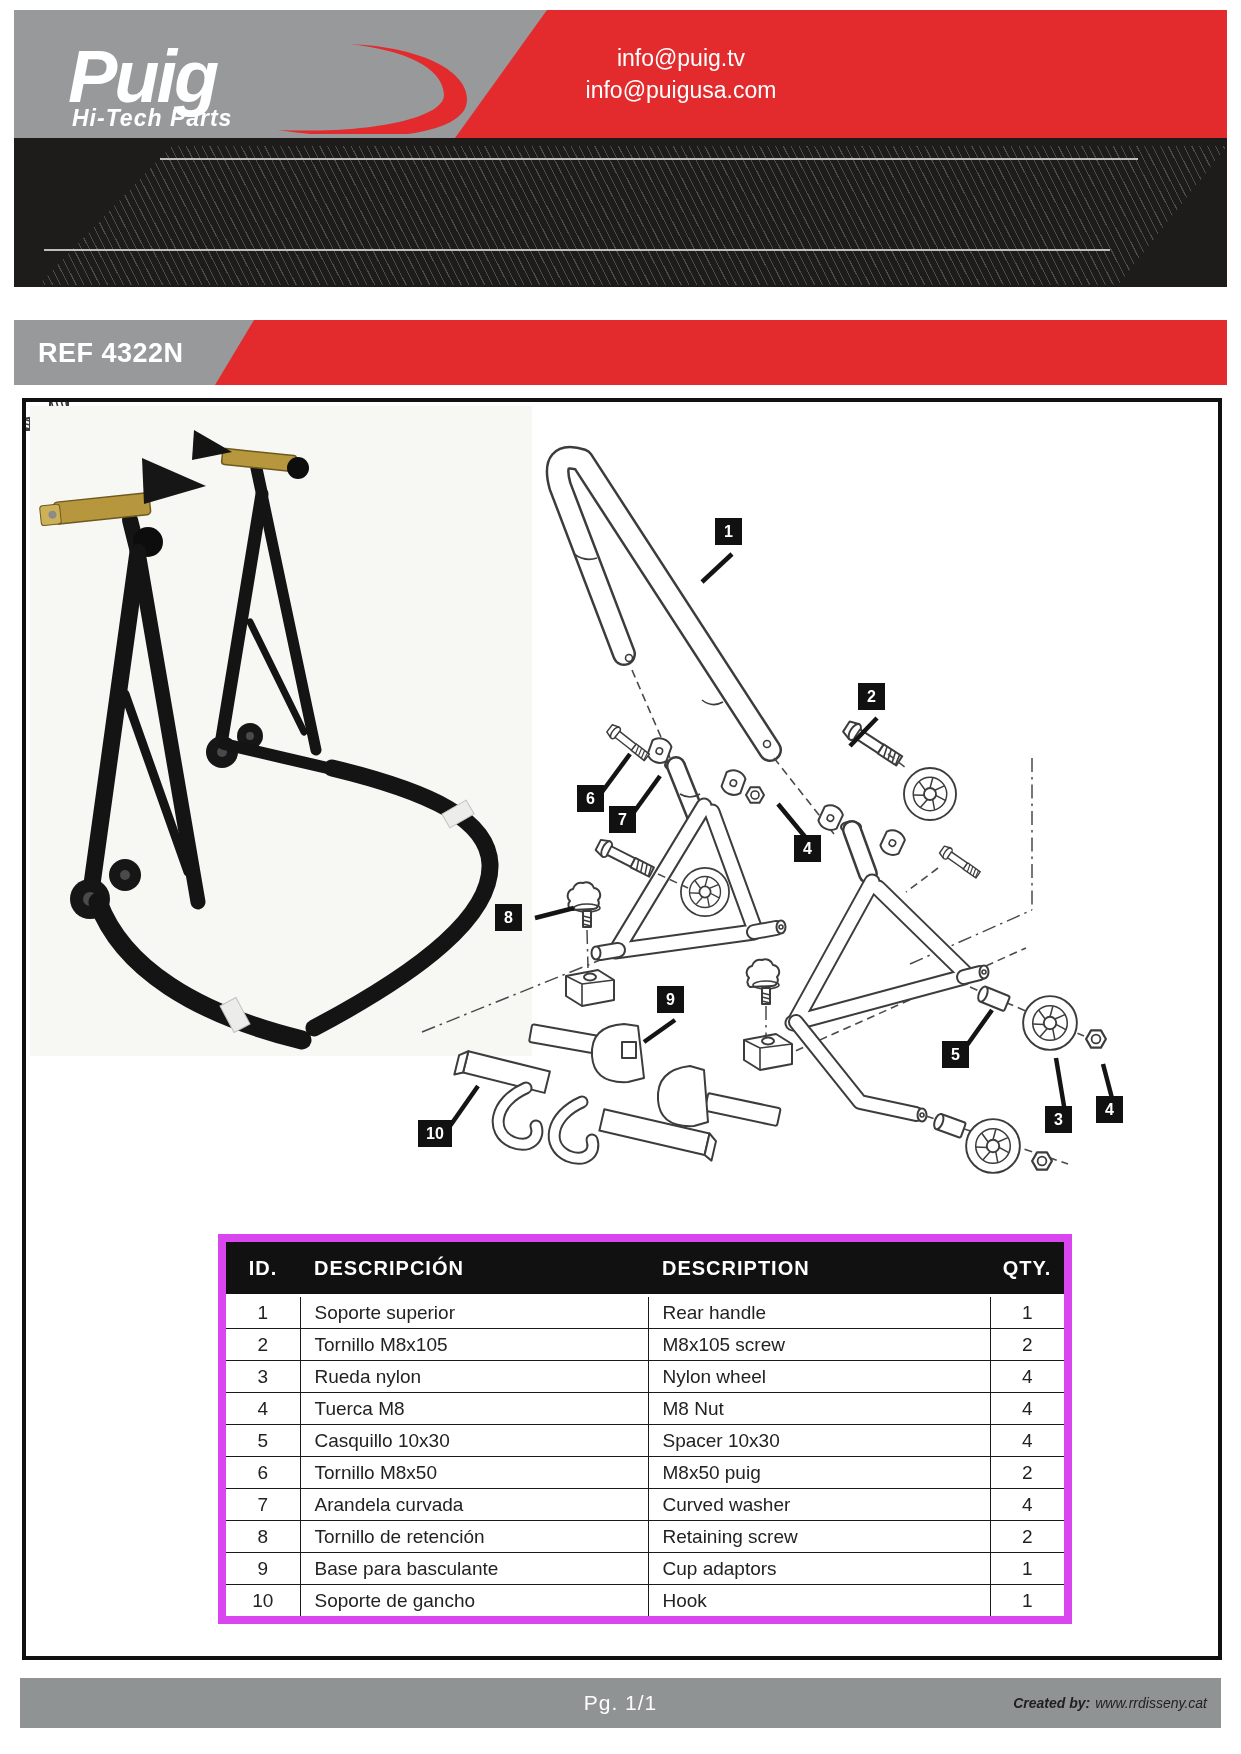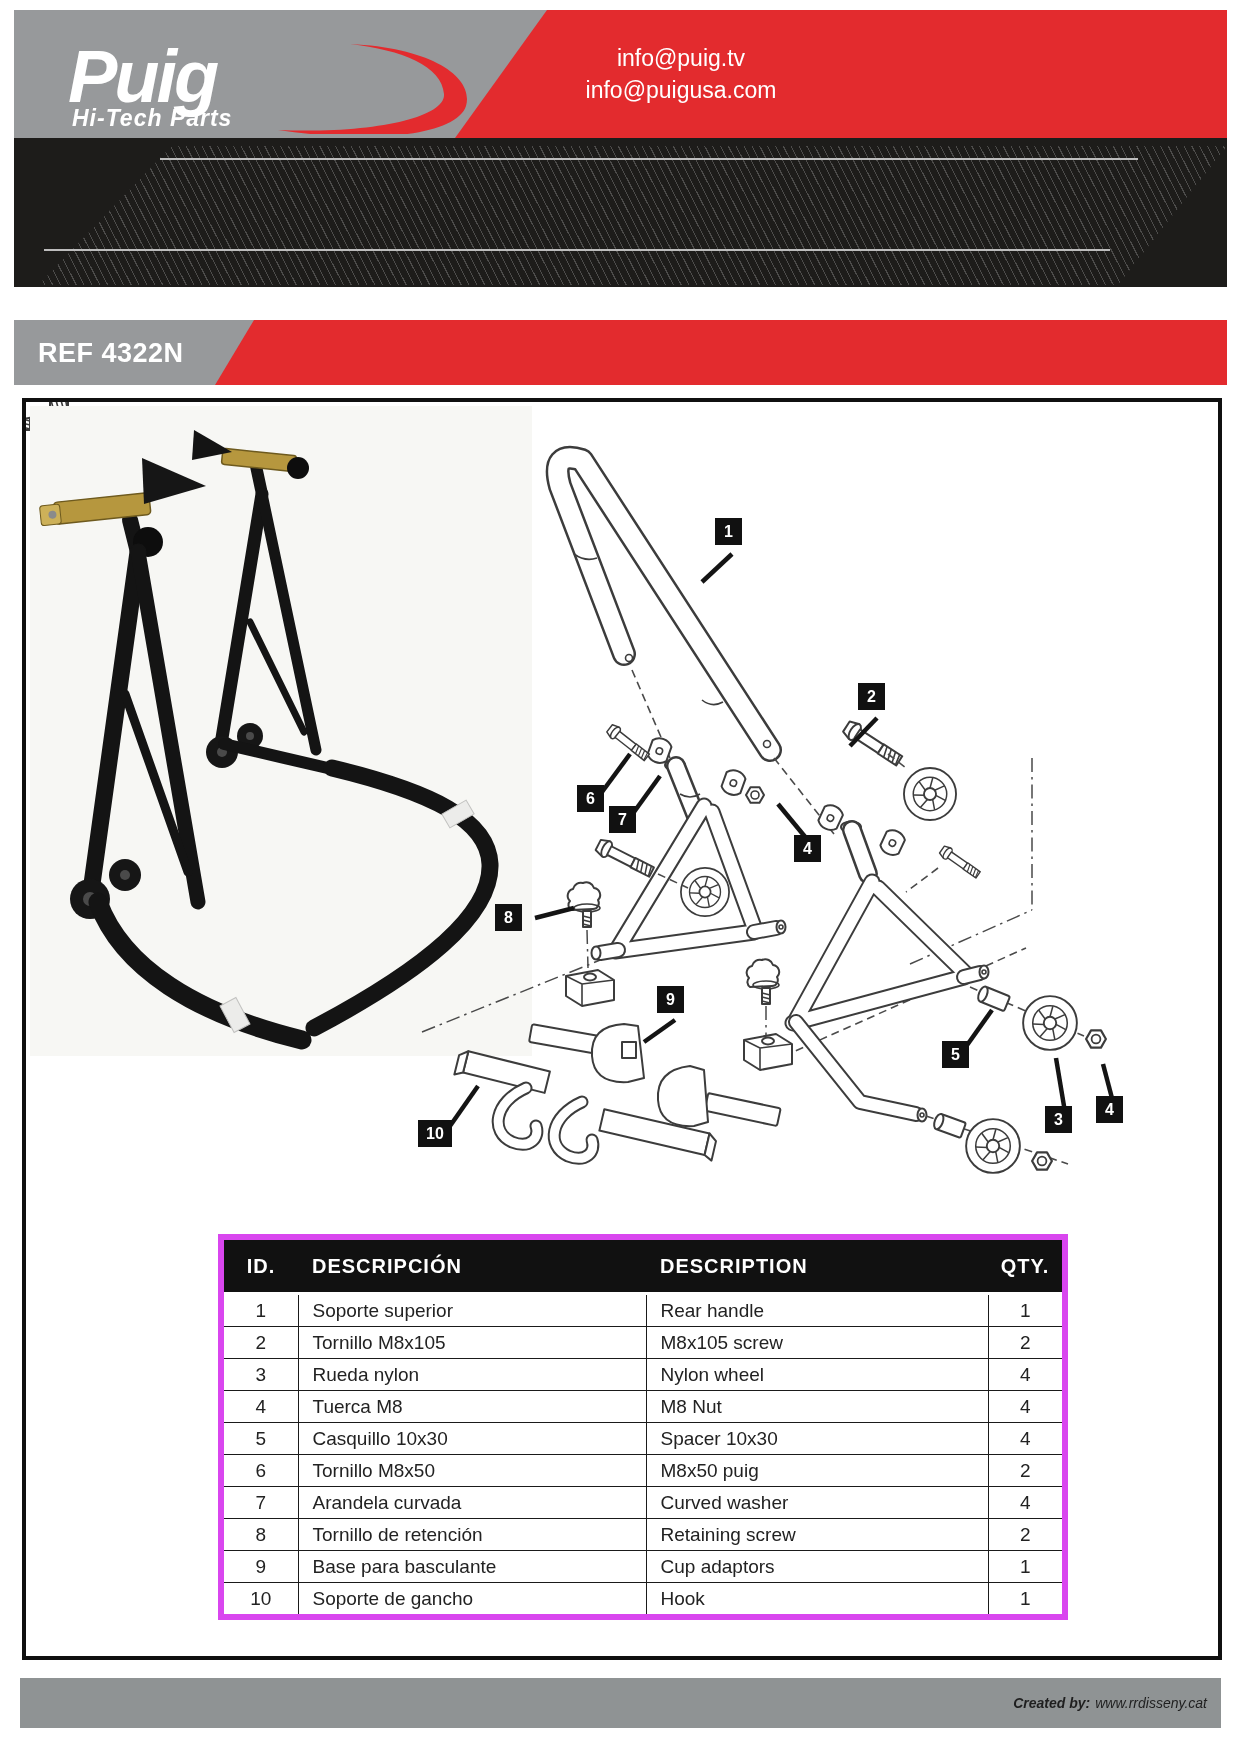--- a/index.html
+++ b/index.html
@@ -57,21 +57,21 @@
   .ph{stroke:#141414;fill:none;stroke-linecap:round;}
 
   
   .callout{position:absolute;width:27px;height:27px;background:#111;color:#fff;
           font-size:16px;font-weight:bold;display:flex;align-items:center;
           justify-content:center;line-height:1;}
   .callout.wide{width:34px;}
 
   
   .parts-table{position:absolute;left:192px;top:832px;border-collapse:collapse;
-          table-layout:fixed;width:806px;border:6px solid #d946ef;}
+          table-layout:fixed;width:806px;border:8px solid #d946ef;}
   .parts-table th{background:#111;color:#fff;font-size:20px;font-weight:bold;
           height:50px;letter-spacing:1px;border-bottom:3px solid #fff;}
   .parts-table td{font-size:19px;color:#222;height:31px;border:1.5px solid #1a1a1a;
           padding:0;}
   .c-id{width:72px;text-align:center;}
   .c-es{width:333px;text-align:left;padding-left:14px !important;}
   .c-en{width:327px;text-align:left;padding-left:14px !important;}
   .c-qty{width:72px;text-align:center;}
 
   
@@ -411,16 +411,17 @@
         <td class="c-id">10</td>
         <td class="c-es">Soporte de gancho</td>
         <td class="c-en">Hook</td>
         <td class="c-qty">1</td>
       </tr>
     </tbody>
   </table>
 </div>
 
 <div class="footer">
+  <div class="pg">Pg. 1/1</div>
   <div class="created">
     <b>Created by:</b><span>www.rrdisseny.cat</span>
   </div>
 </div>
 
 </body></html>

